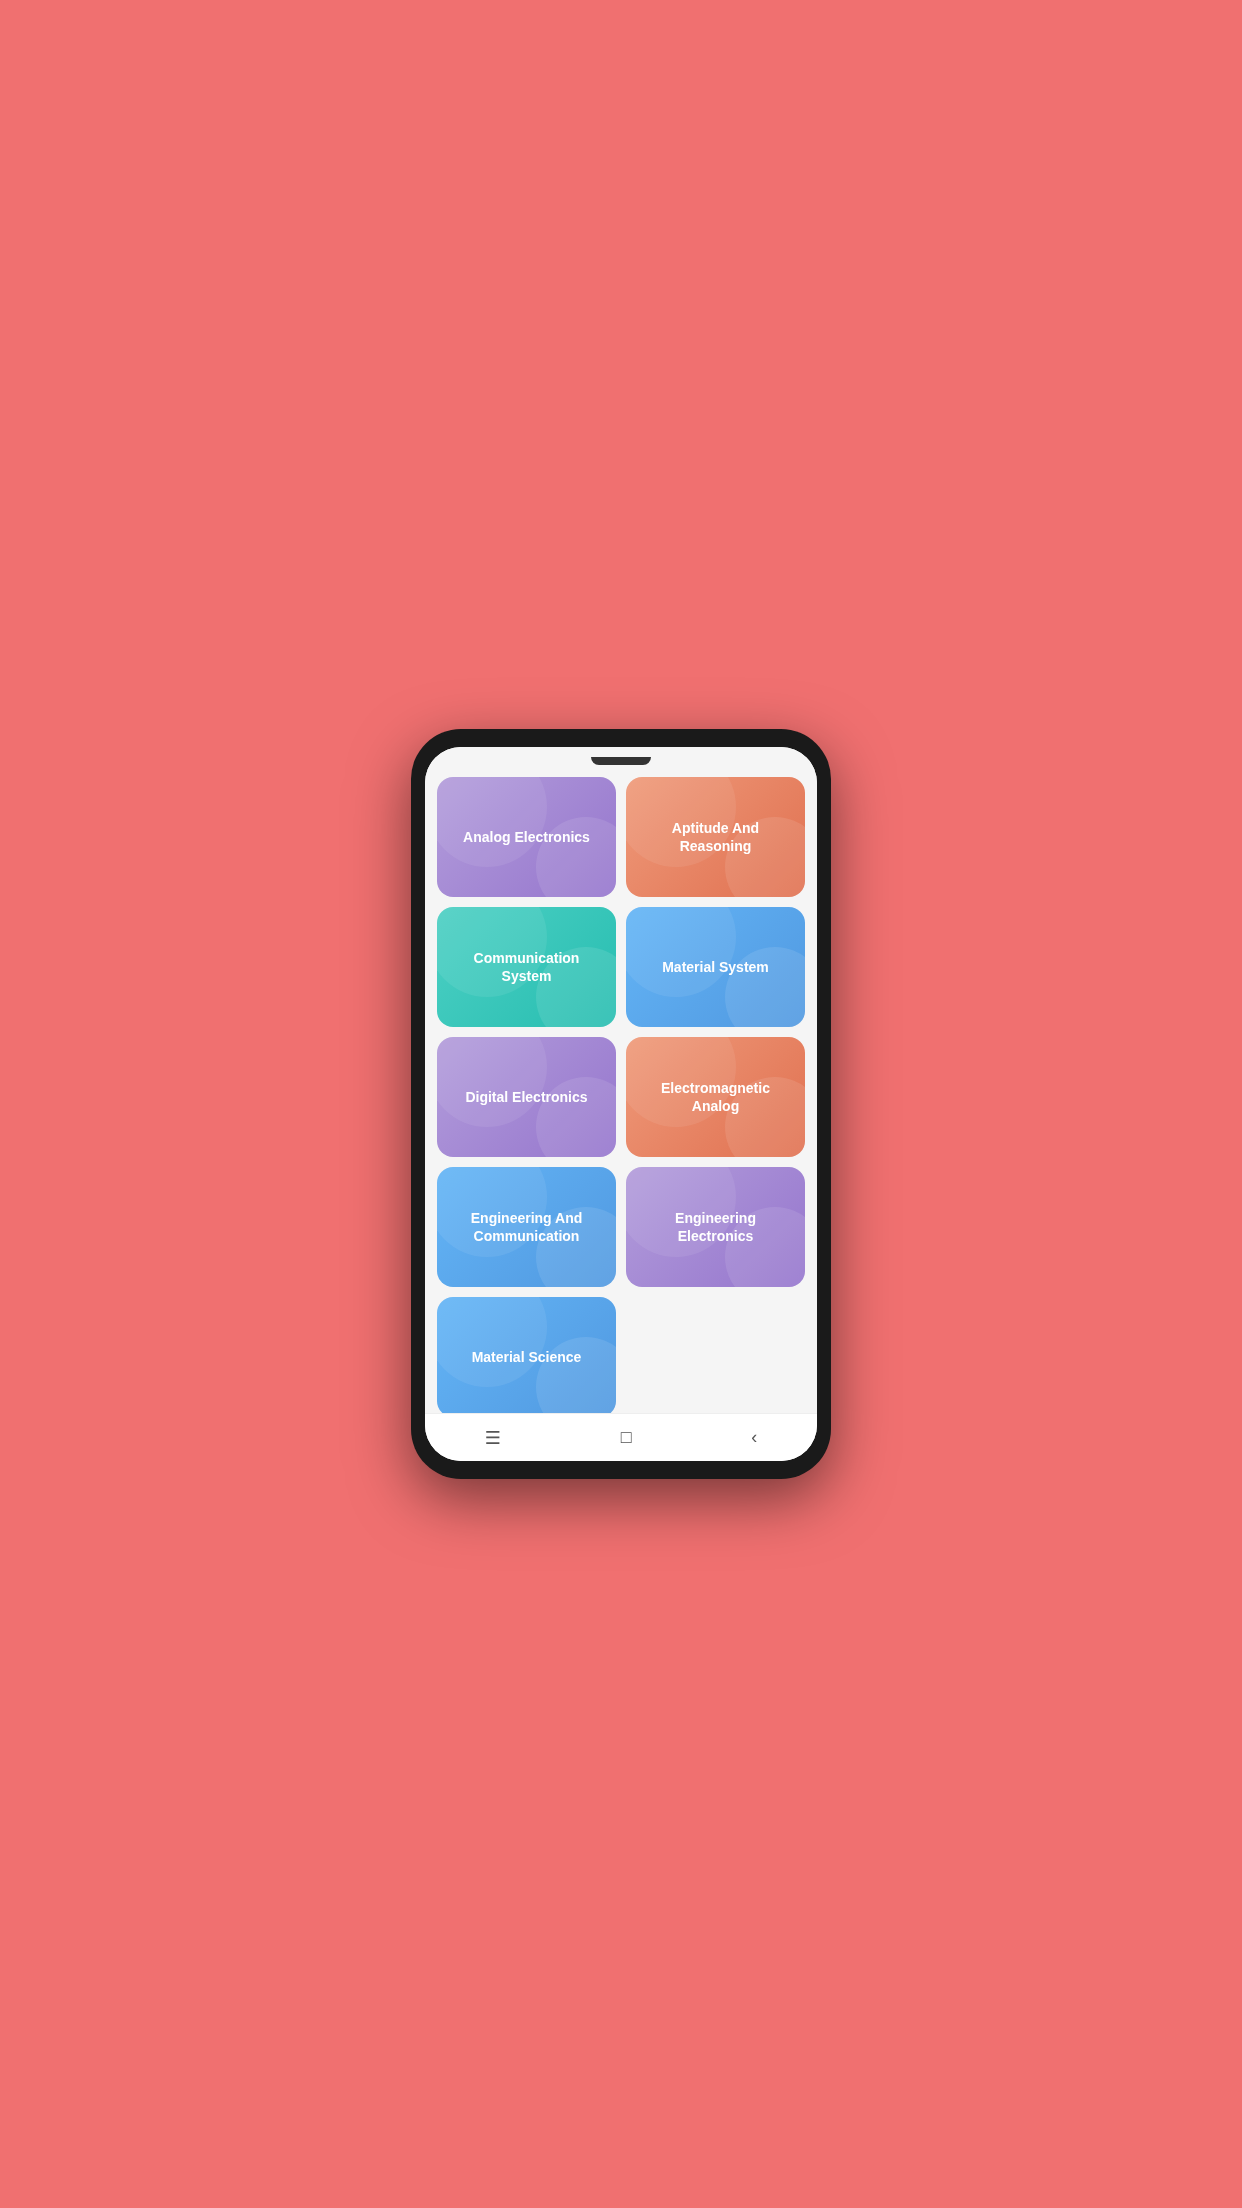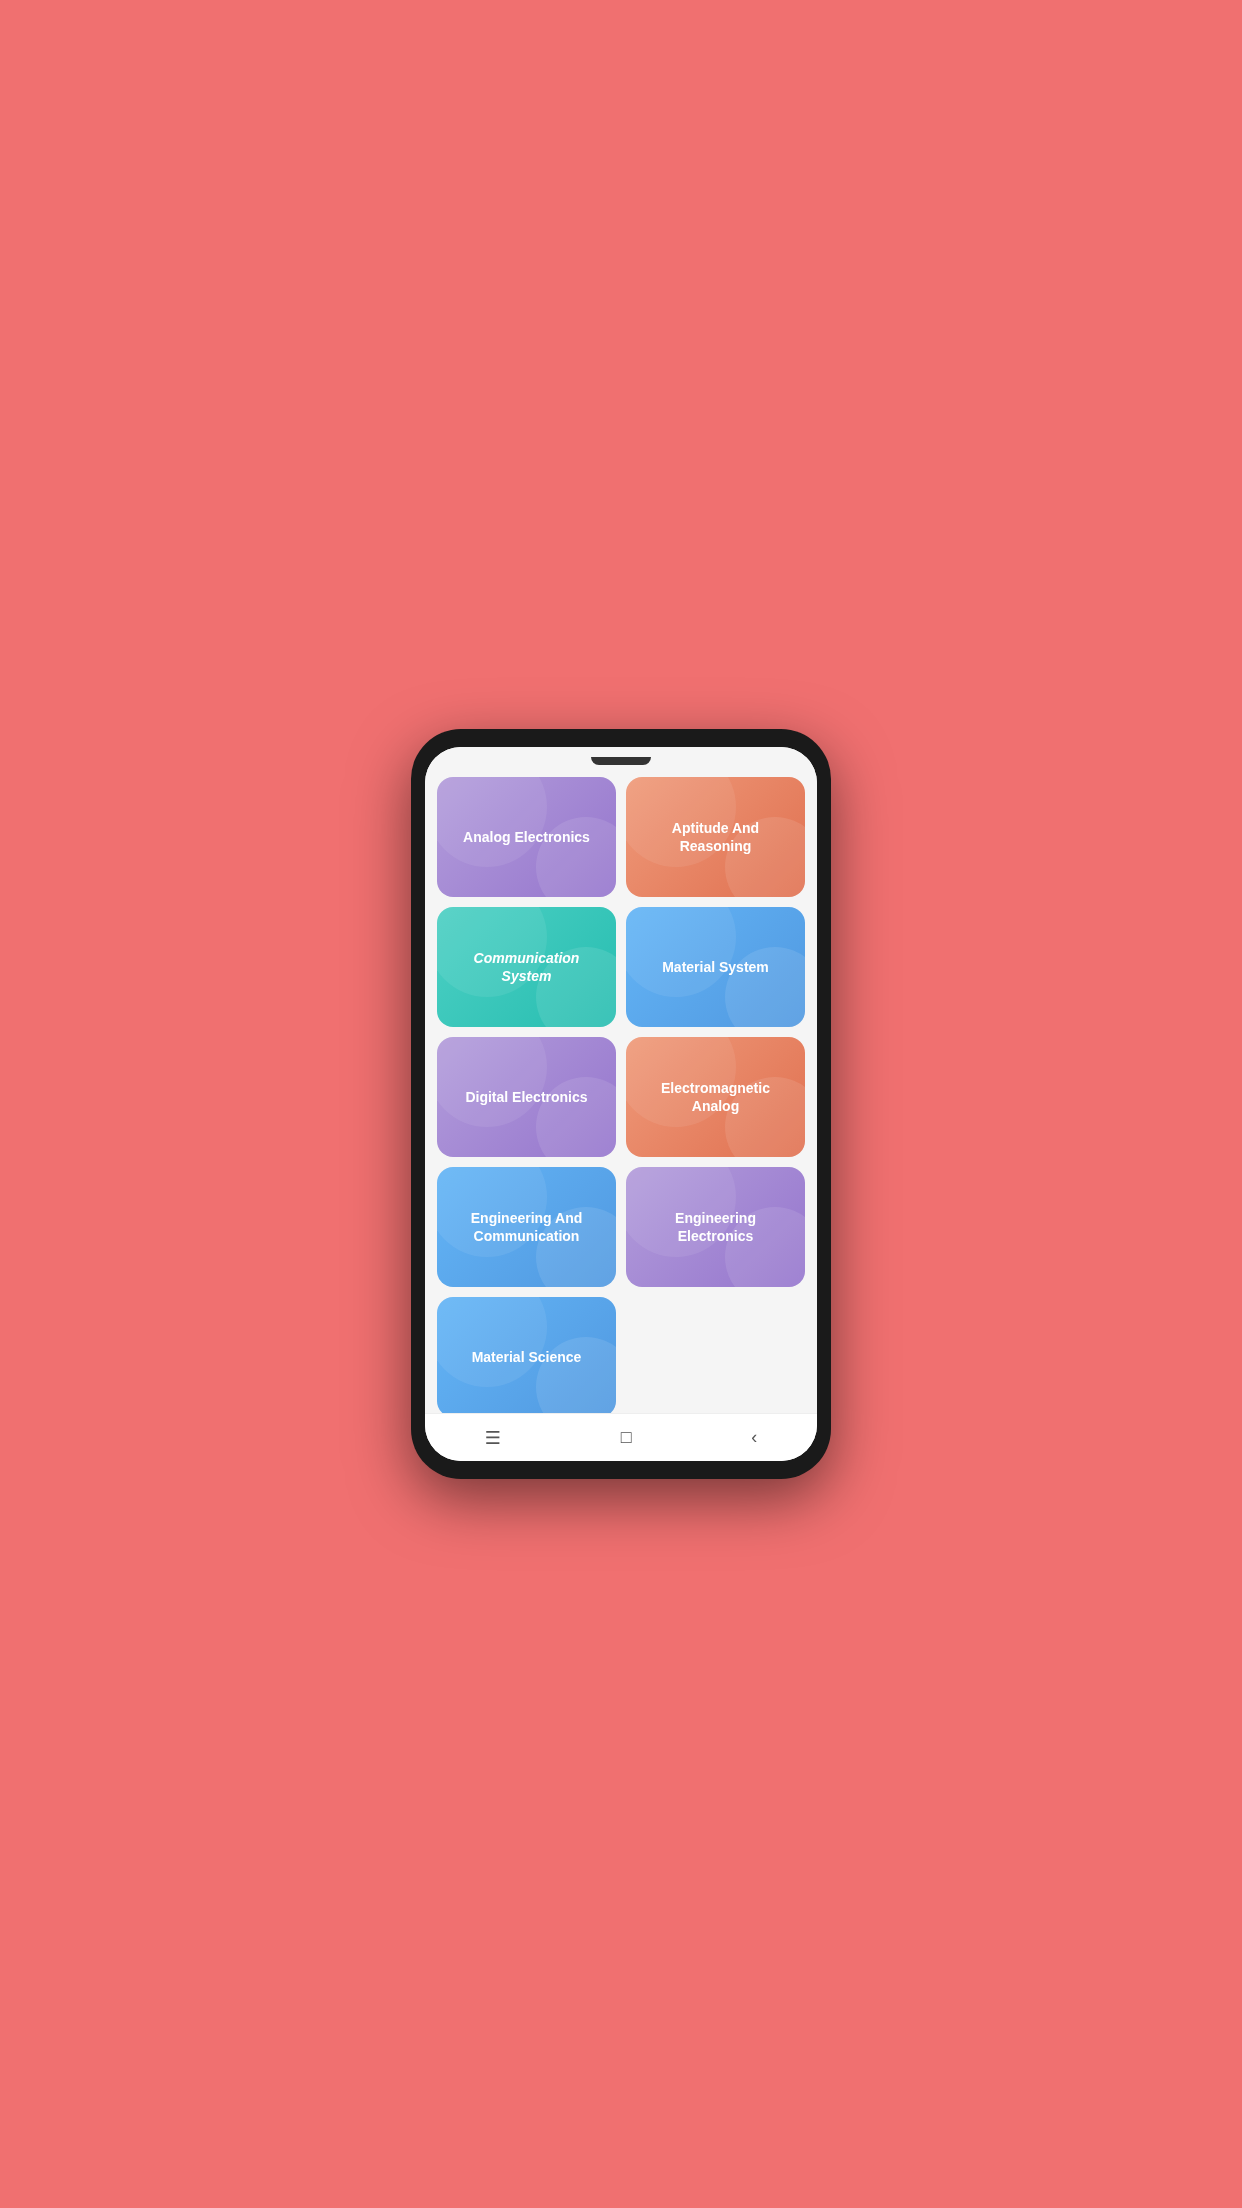--- a/index.html
+++ b/index.html
@@ -105,21 +105,21 @@
       color: #fff;
       font-size: 14px;
       font-weight: 700;
       line-height: 1.3;
       position: relative;
       z-index: 1;
     }
 
     .purple { background: linear-gradient(135deg, #b39ddb, #9575cd); }
     .orange { background: linear-gradient(135deg, #ef9a7a, #e07050); justify-content: center; }
-    .teal   { background: linear-gradient(135deg, #4dd0c4, #26bdb0); font-style: italic; }
+    .teal   { background: linear-gradient(135deg, #4dd0c4, #26bdb0); }
     .blue   { background: linear-gradient(135deg, #64b5f6, #5098e0); }
 
     .nav-bar {
       height: 48px;
       background: #fff;
       border-top: 1px solid #eee;
       display: flex;
       align-items: center;
       justify-content: space-around;
       flex-shrink: 0;

